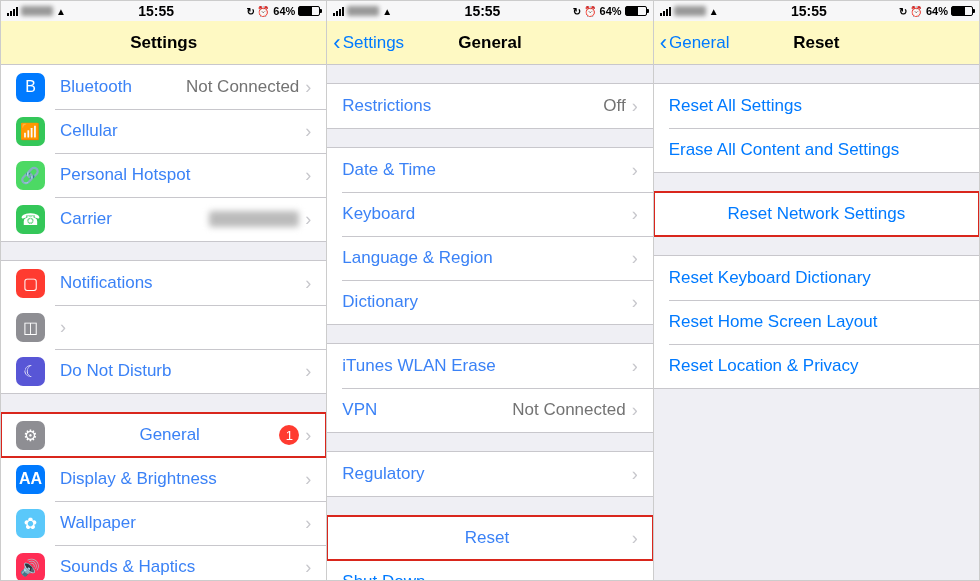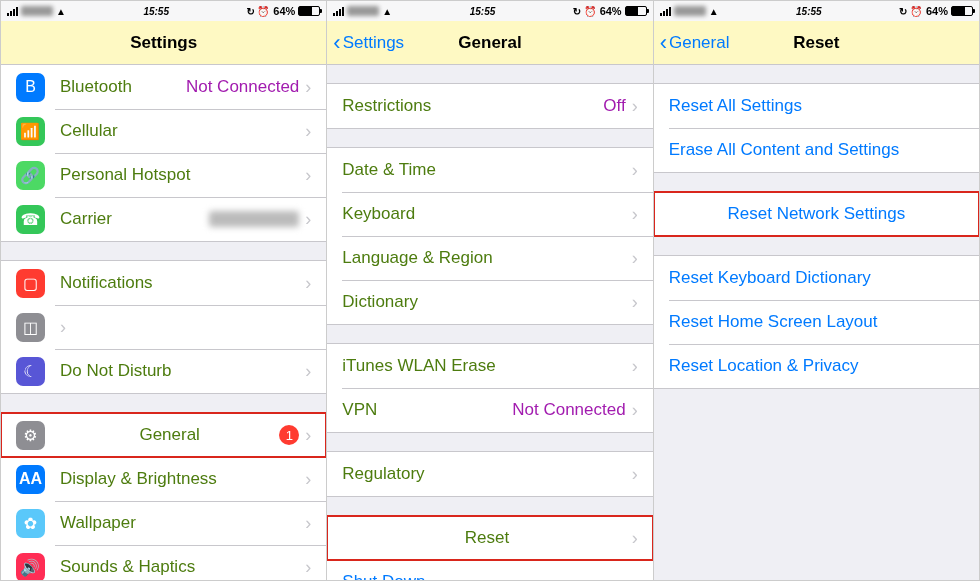--- a/index.html
+++ b/index.html
@@ -4,21 +4,21 @@
 <style>
   * { box-sizing: border-box; margin: 0; padding: 0; }
   body { font-family: -apple-system, "Helvetica Neue", Arial, sans-serif; background:#fff; }
   .triptych { width:980px; height:581px; display:flex; border:1px solid #ccc; }
   .phone { flex:1; display:flex; flex-direction:column; border-right:1px solid #ccc; background:#efeff4; overflow:hidden; }
   .phone:last-child { border-right:none; }
 
   
   .statusbar { height:20px; background:#f7f7f8; display:flex; align-items:center; justify-content:space-between; padding:0 6px; font-size:11px; font-weight:600; color:#000; }
   .sb-left, .sb-right { display:flex; align-items:center; gap:3px; }
-  .sb-center { font-weight:600; font-size:10px;font-style:italic;}
+  .sb-center { font-weight:600; font-size:14px;}
   .signal { display:flex; align-items:flex-end; gap:1px; height:10px;}
   .signal span { width:2px; background:#000; display:inline-block;}
   .signal span:nth-child(1){height:3px}.signal span:nth-child(2){height:5px}.signal span:nth-child(3){height:7px}.signal span:nth-child(4){height:9px}
   .carrier-blur { width:32px; height:10px; background:#999; filter:blur(2px); border-radius:2px;} 
   .battery { width:22px; height:10px; border:1px solid #000; border-radius:2px; position:relative;}
   .battery::after{content:"";position:absolute;right:-3px;top:2px;width:2px;height:4px;background:#000;border-radius:0 1px 1px 0;}
   .battery-fill{height:100%;width:64%;background:#000;}
   .sb-icon{font-size:10px;}
 
   
@@ -29,23 +29,23 @@
 
   
   .content { flex:1; overflow-y:hidden; }
   .group { margin-top:18px; background:#fff; border-top:1px solid #c8c7cc; border-bottom:1px solid #c8c7cc; }
   .group.first { margin-top:0; border-top:none;}
   .row { display:flex; align-items:center; height:44px; padding:0 15px 0 15px; position:relative; cursor:pointer; background:#fff;}
   .row + .row::before { content:""; position:absolute; left:54px; right:0; top:0; height:1px; background:#c8c7cc; }
   .row.no-icon + .row.no-icon::before,
   .group.plain .row + .row::before { left:15px; }
   .row-icon { width:29px; height:29px; border-radius:7px; display:flex; align-items:center; justify-content:center; margin-right:15px; flex-shrink:0; color:#fff; font-size:16px;}
-  .row-label { flex:1; font-size:17px; color:#4d7c0f; }
+  .row-label { flex:1; font-size:17px; color:#3b82f6; }
   .row-label.link { color:#007aff; }
-  .row-value { font-size:17px; color:#a21caf; margin-right:6px; }
+  .row-value { font-size:17px; color:#737373; margin-right:6px; }
   .row-value.blur { filter:blur(3px); color:#999; background:#bbb; border-radius:3px; width:90px; height:16px;}
   .chevron { color:#c7c7cc; font-size:18px; font-weight:300;}
   .badge { background:#ff3b30; color:#fff; border-radius:10px; min-width:20px; height:20px; display:flex; align-items:center; justify-content:center; font-size:13px; margin-right:6px; padding:0 6px;}
   .highlight-box { outline:2px solid #d9261c; outline-offset:-1px; position:relative; z-index:2;text-align:center;}
 
   
   .bg-blue{background:#007aff}.bg-green{background:#34c759}.bg-green2{background:#4cd964}.bg-red{background:#ff3b30}
   .bg-grey{background:#8e8e93}.bg-purple{background:#5856d6}.bg-pink{background:#ff2d55}
   .bg-teal{background:#5ac8fa}
   .glyph{font-family:Arial, sans-serif; font-weight:bold;}

